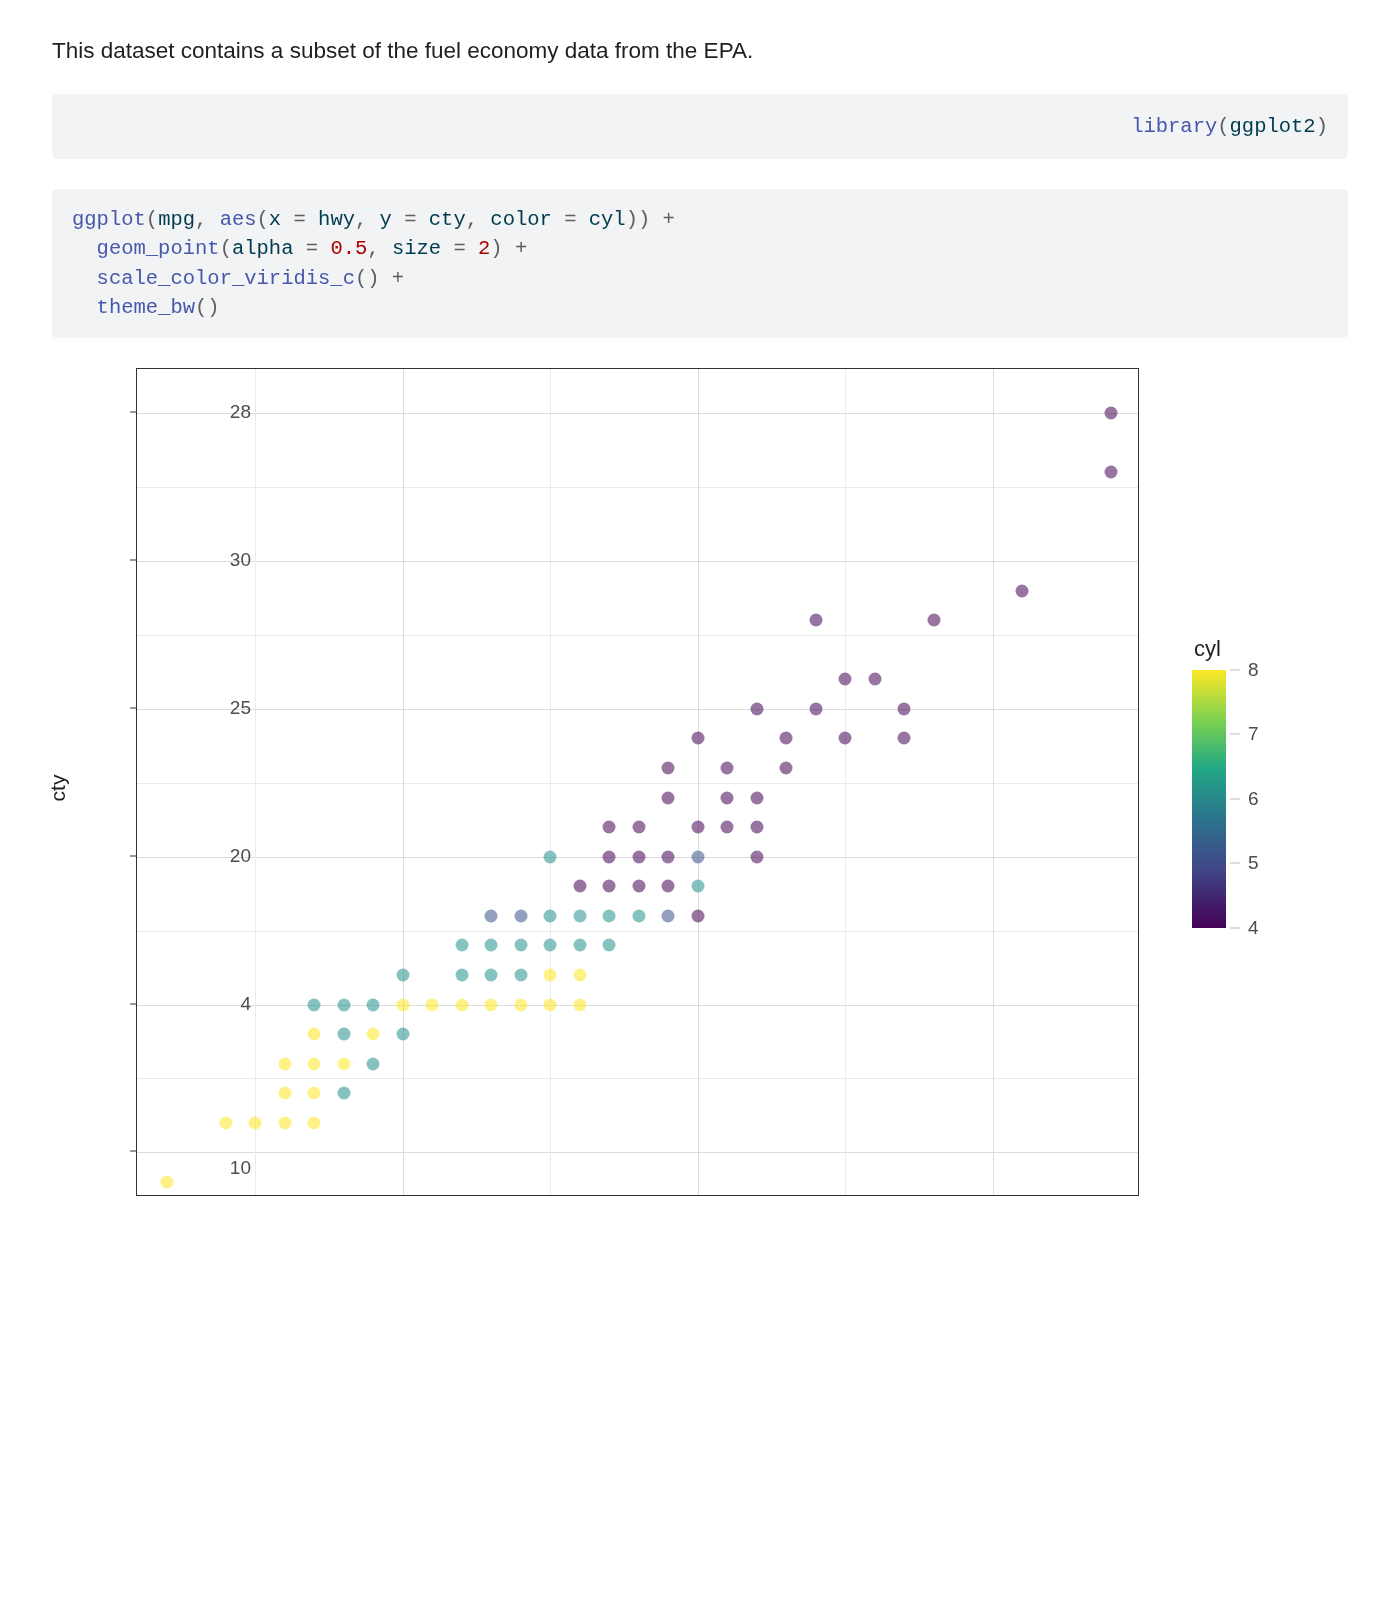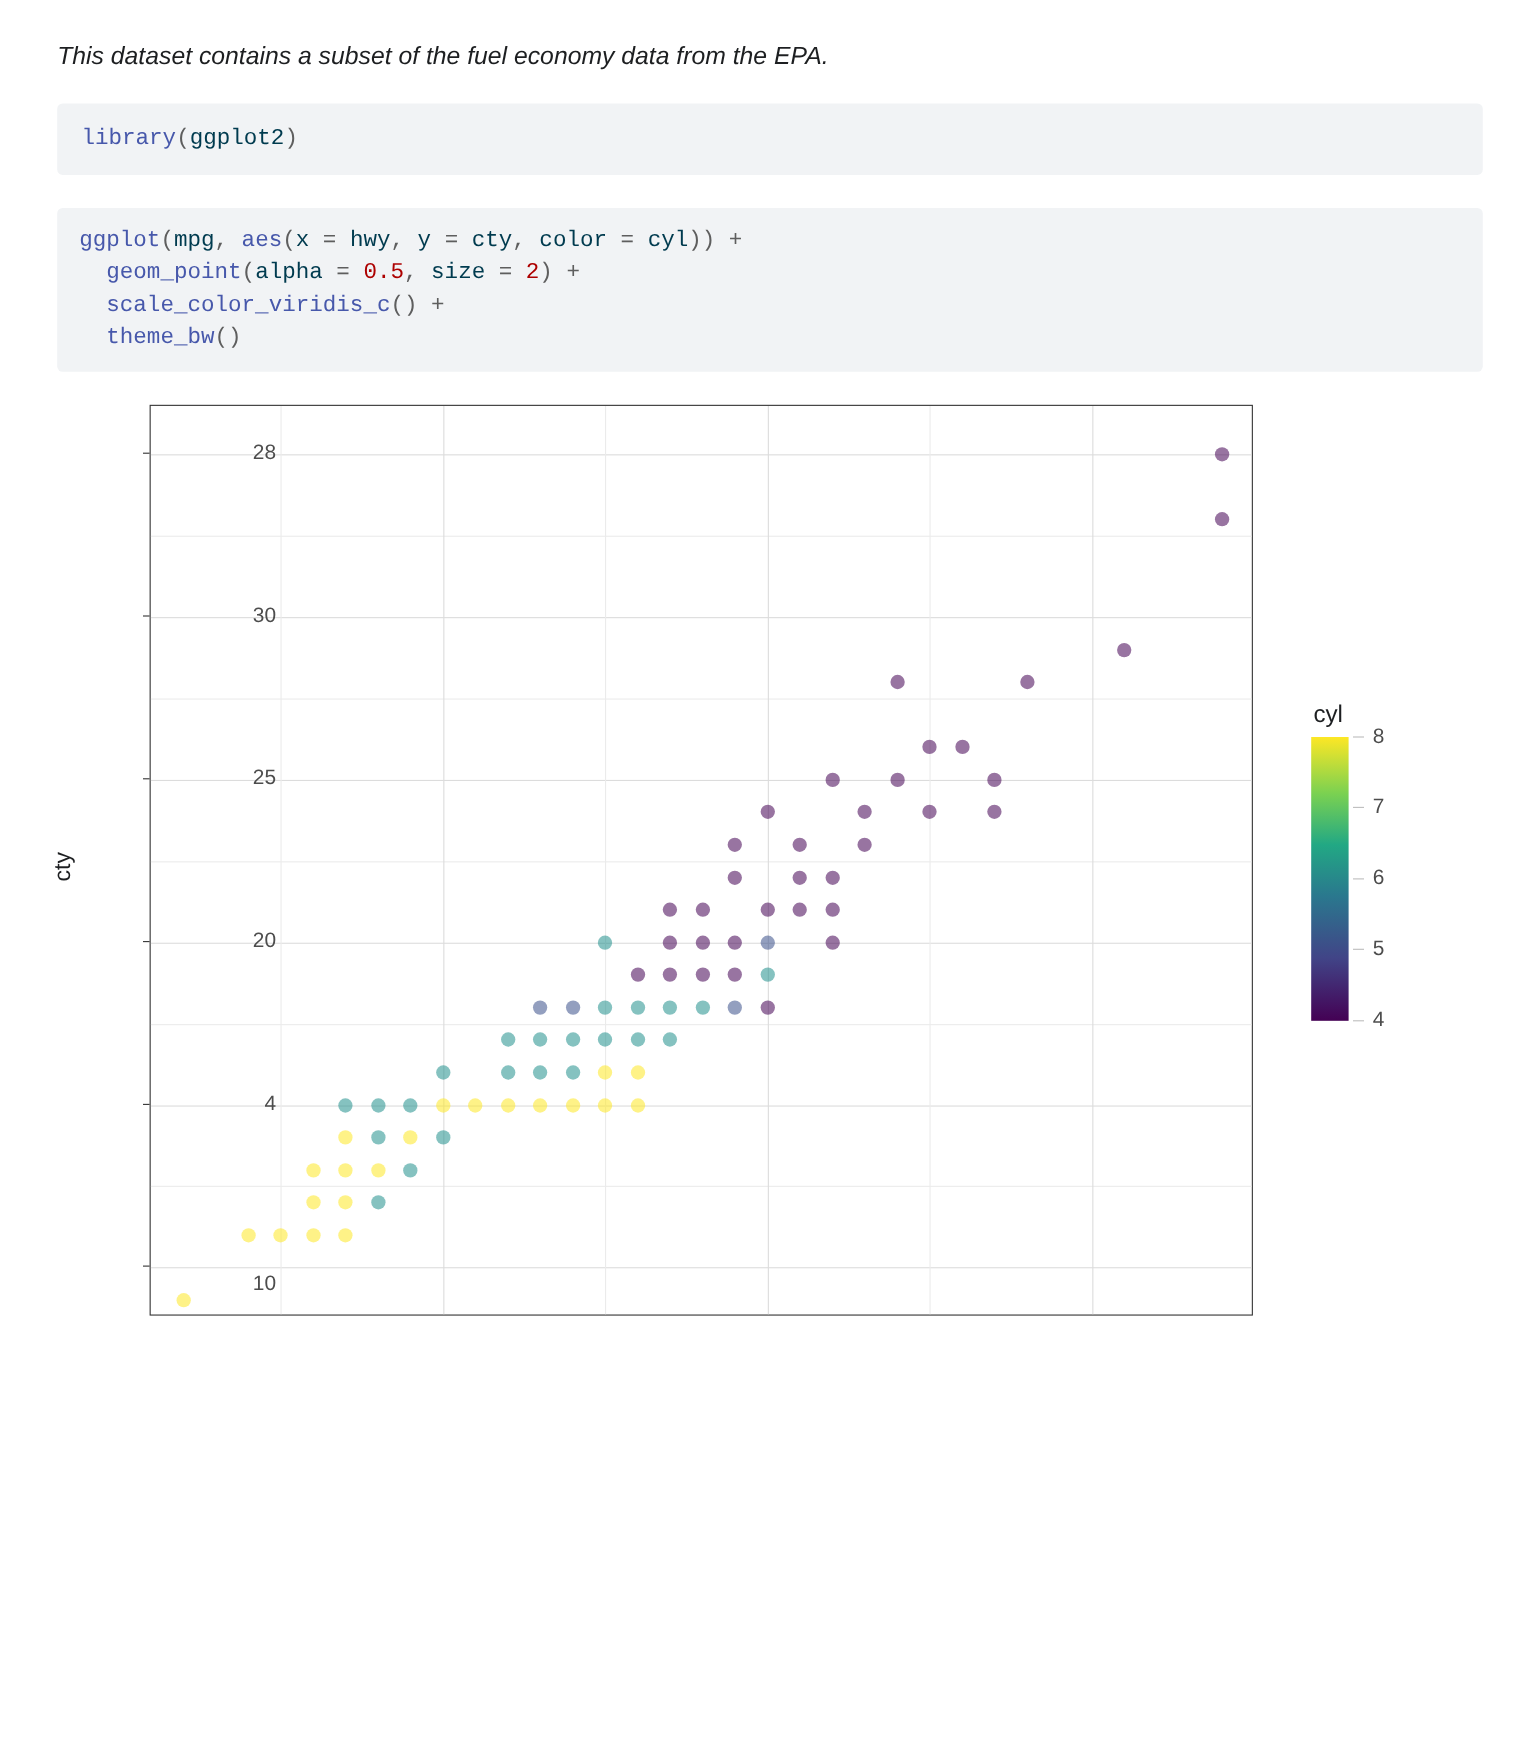--- a/index.html
+++ b/index.html
@@ -17,35 +17,34 @@
     letter-spacing:-0.5px;
     margin:8px 0 30px 0;
     color:#1d1f21;
   }
   p.para {
     font-size:22.5px;
     line-height:1.52;
     margin:0 0 26px 0;
     color:#1d1f21;
     max-width:1270px;
-    font-style:italic;
   }
   .codeblock {
     background:#f1f3f5;
     border-radius:5px;
     padding:16px 20px;
     margin:0 0 30px 0;
     font-family:"Liberation Mono", monospace;
     font-size:20.5px;
     line-height:1.42;
     white-space:pre;
     color:#333;
     overflow:hidden;
   }
-  .codeblock.first { padding:18px 20px 18px 22px; }
+  .codeblock.first { padding:18px 20px 18px 22px;text-align:right; }
   .fn   { color:#4758ab; }
   .arg  { color:#003b4f; }
   .num  { color:#ad0000;text-align:center; }
   .op   { color:#5e5e5e; }
 
   
   .plot-wrap { position:relative; width:1296px; height:830px; margin-top:6px; }
   .panel {
     position:absolute;
     left:84px; top:0;

